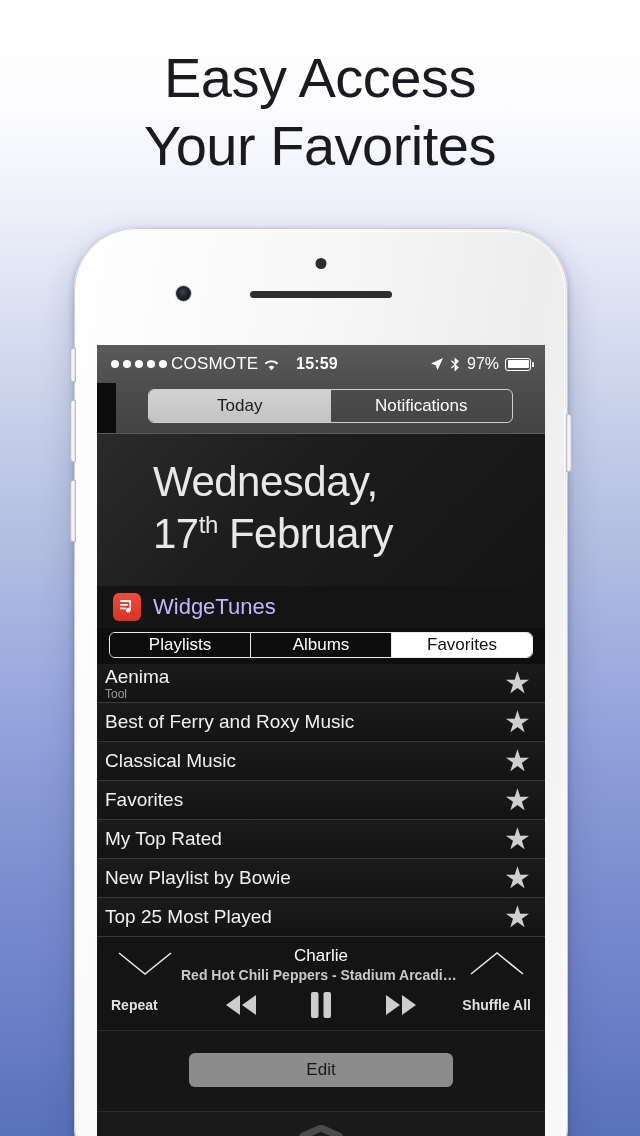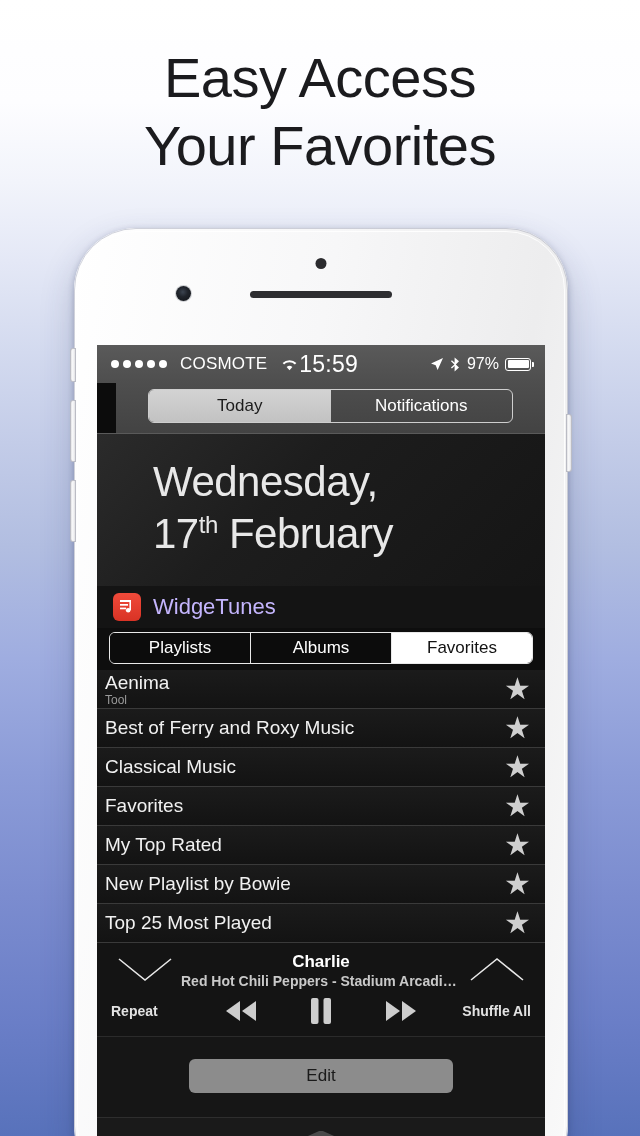--- a/index.html
+++ b/index.html
@@ -113,25 +113,25 @@
 
   
   .statusbar {
     height: 38px;
     background: linear-gradient(to bottom, #5a5a5a, #4e4e4e);
     display: flex; align-items: center;
     padding: 0 14px;
     color: #ffffff;
     font-size: 17px;
   }
-  .sb-left { display: flex; align-items: center; gap: 13px; flex: 1; }
+  .sb-left { display: flex; align-items: center; gap: 4px; flex: 1; }
   .sb-dots { display: flex; gap: 4px; }
   .sb-dots i { width: 8px; height: 8px; border-radius: 50%; background: #fff; display:block; }
   .sb-carrier { font-size: 17px; letter-spacing: 0.2px; }
-  .sb-center { font-weight: 400; font-size: 23px; letter-spacing: 0.2px; }
+  .sb-center { font-weight: 700; font-size: 16px; letter-spacing: 0.2px; }
   .sb-right { display: flex; align-items: center; gap: 6px; flex: 1; justify-content: flex-end; font-size: 16px; margin-left: 8px; }
   .wifi-ico, .loc-ico, .bt-ico { display: inline-block; line-height: 0; }
   .batt {
     width: 26px; height: 13px;
     border: 1.5px solid #ffffff; border-radius: 3px;
     position: relative; display: inline-block;
   }
   .batt::after {
     content: ""; position: absolute; right: -4px; top: 3.5px;
     width: 2.5px; height: 5px; background: #fff; border-radius: 0 1px 1px 0;
@@ -185,21 +185,21 @@
     width: 28px; height: 28px; border-radius: 6px;
     background: linear-gradient(to bottom, #f04a3a, #d93325);
     display: flex; align-items: center; justify-content: center;
     flex: none;
   }
   .widget-title { color: #c4b5fd; font-size: 22px; font-weight: 400; }
 
   
   .seg-wrap { padding: 4px 12px 6px; background: #0e0e0e; }
   .seg {
-    display: flex; height: 32px;
+    display: flex; height: 26px;
     border: 1px solid #e9e9e9; border-radius: 6px; overflow: hidden;
   }
   .seg-item {
     flex: 1; display: flex; align-items: center; justify-content: center;
     font-size: 17px; color: #ffffff; background: #0c0c0c;
     border-right: 1px solid #e9e9e9;
   }
   .seg-item:last-child { border-right: none; }
   .seg-item.active { background: #ffffff; color: #121212; }
 
@@ -227,21 +227,21 @@
   .star { flex: none; color: #cfcfcf; font-size: 30px; line-height: 30px; }
 
   
   .player {
     background: #141414;
     position: relative;
     padding: 8px 0 10px;
     border-bottom: 1px solid #2b2b2b;
   }
   .np-meta { text-align: center; padding: 0 84px; }
-  .np-title { color: #ffffff; font-size: 17px; font-weight: 700; line-height: 21px; }
+  .np-title { color: #ffffff; font-size: 17px; font-weight: 400; line-height: 21px; }
   .np-sub { color: #c9c9c9; font-size: 14px; font-weight: 700; line-height: 18px;
             white-space: nowrap; overflow: hidden; text-overflow: ellipsis; }
   .chev {
     position: absolute; top: 14px;
   }
   .chev.left { left: 20px; }
   .chev.right { right: 20px; }
   .np-controls {
     display: flex; align-items: center; justify-content: space-between;
     padding: 6px 14px 0;

